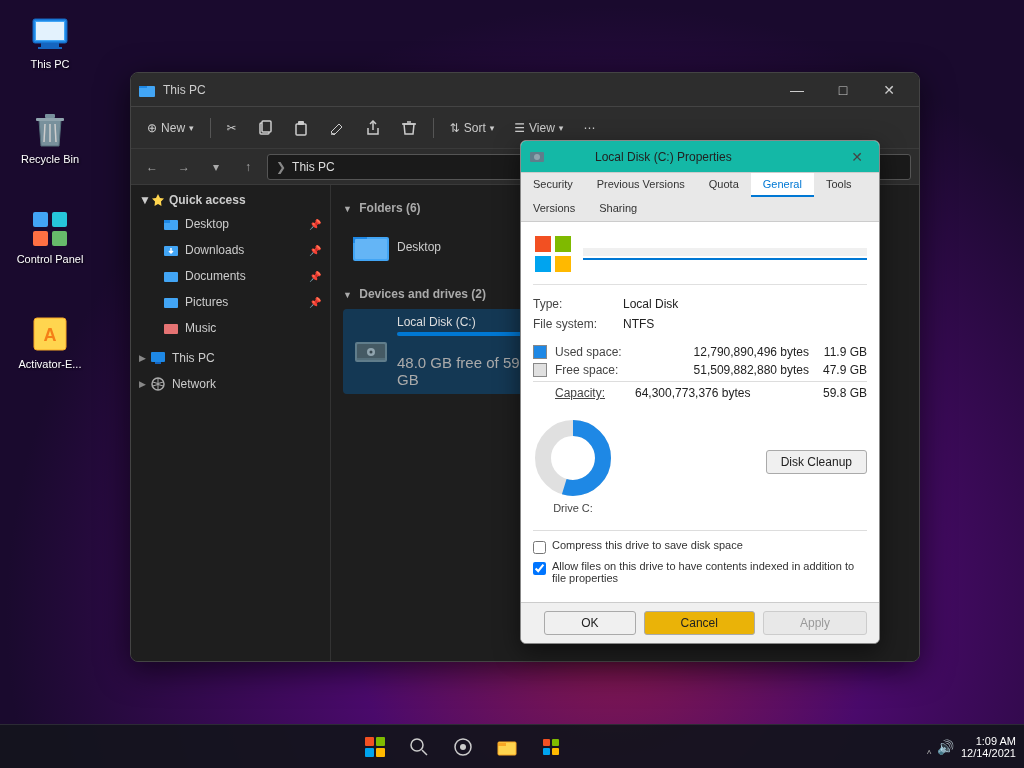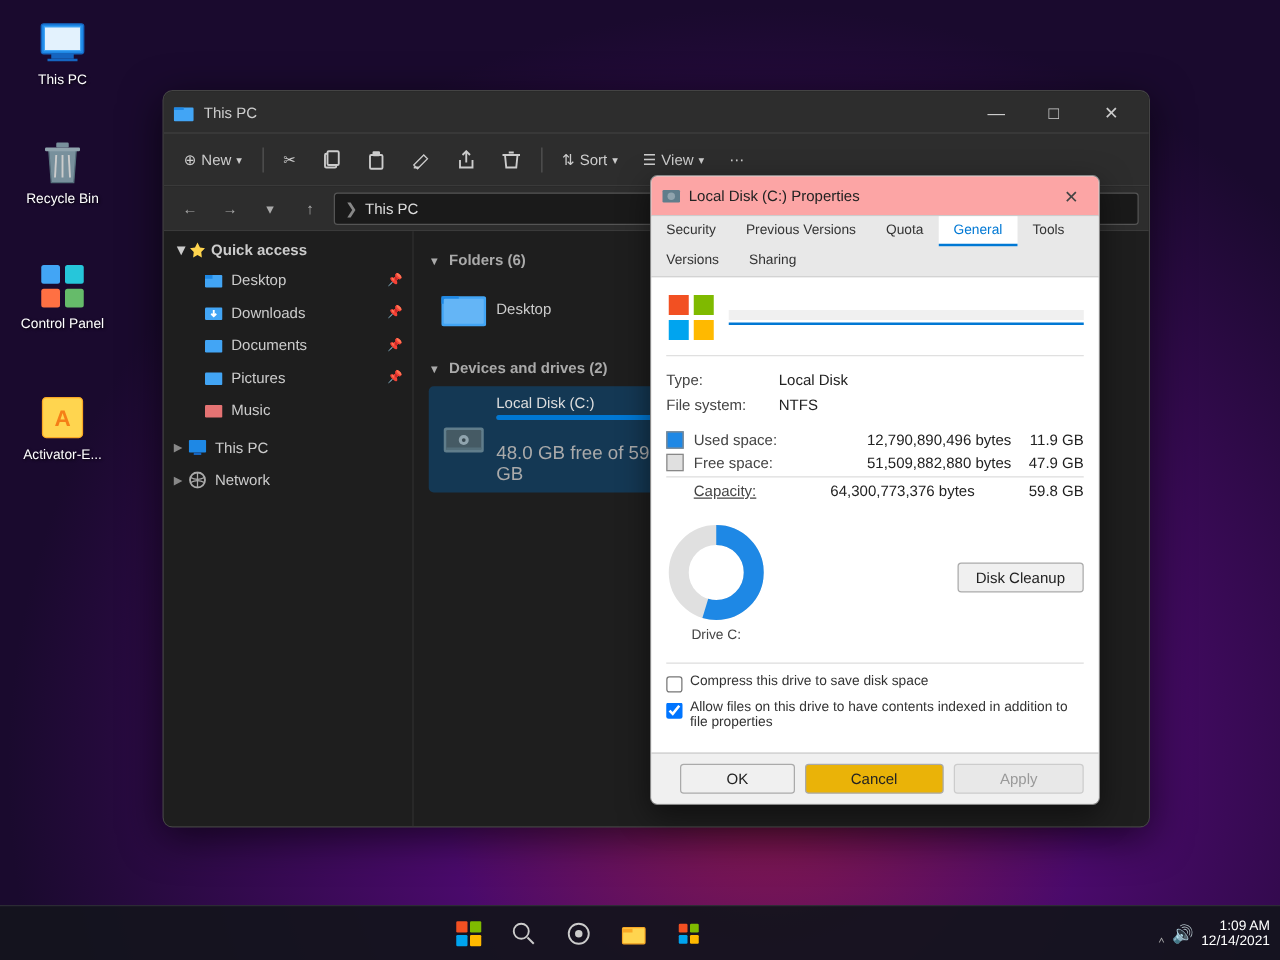--- a/index.html
+++ b/index.html
@@ -350,26 +350,27 @@
       left: 520px;
       width: 360px;
       background: #f0f0f0;
       border: 1px solid #888;
       border-radius: 6px;
       box-shadow: 0 8px 24px rgba(0,0,0,0.5);
       z-index: 50;
       overflow: hidden;
     }
     .dlg-titlebar {
-      background: #fca5a5;
+      background: #14b8a6;
       height: 32px;
       display: flex;
       align-items: center;
       padding: 0 8px;
       border-bottom: 1px solid #ccc;
+      gap: 44px;
     }
     .dlg-title-icon {
       width: 16px;
       height: 16px;
       margin-right: 6px;
     }
     .dlg-title-text {
       color: #222;
       font-size: 12px;
       flex: 1;
@@ -462,21 +463,21 @@
       display: flex;
       align-items: center;
       margin-top: 4px;
       margin-bottom: 10px;
       font-size: 12px;
       padding-left: 22px;
     }
     .cap-bytes {
       flex: 1;
       color: #222;
-      text-align: center;
+      text-align: left;
       padding-right: 8px;
     }
     .cap-gb {
       width: 50px;
       color: #222;
       text-align: right;
     }
     
     .donut-section {
       display: flex;

